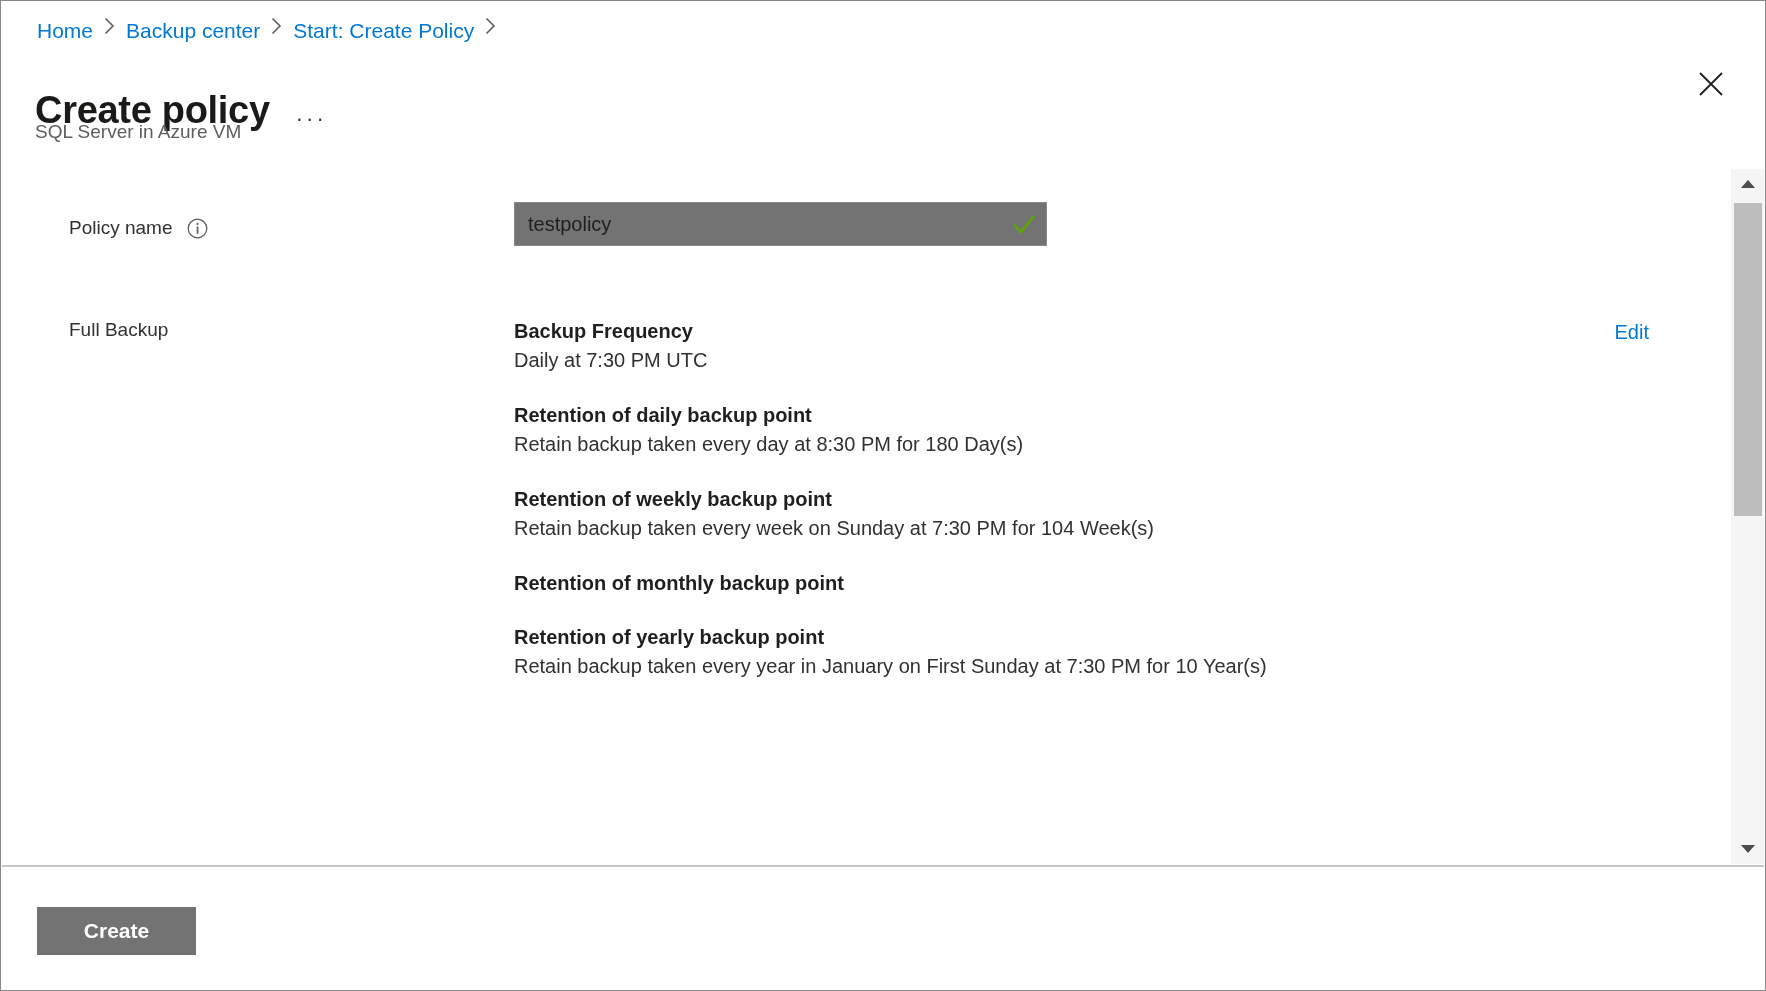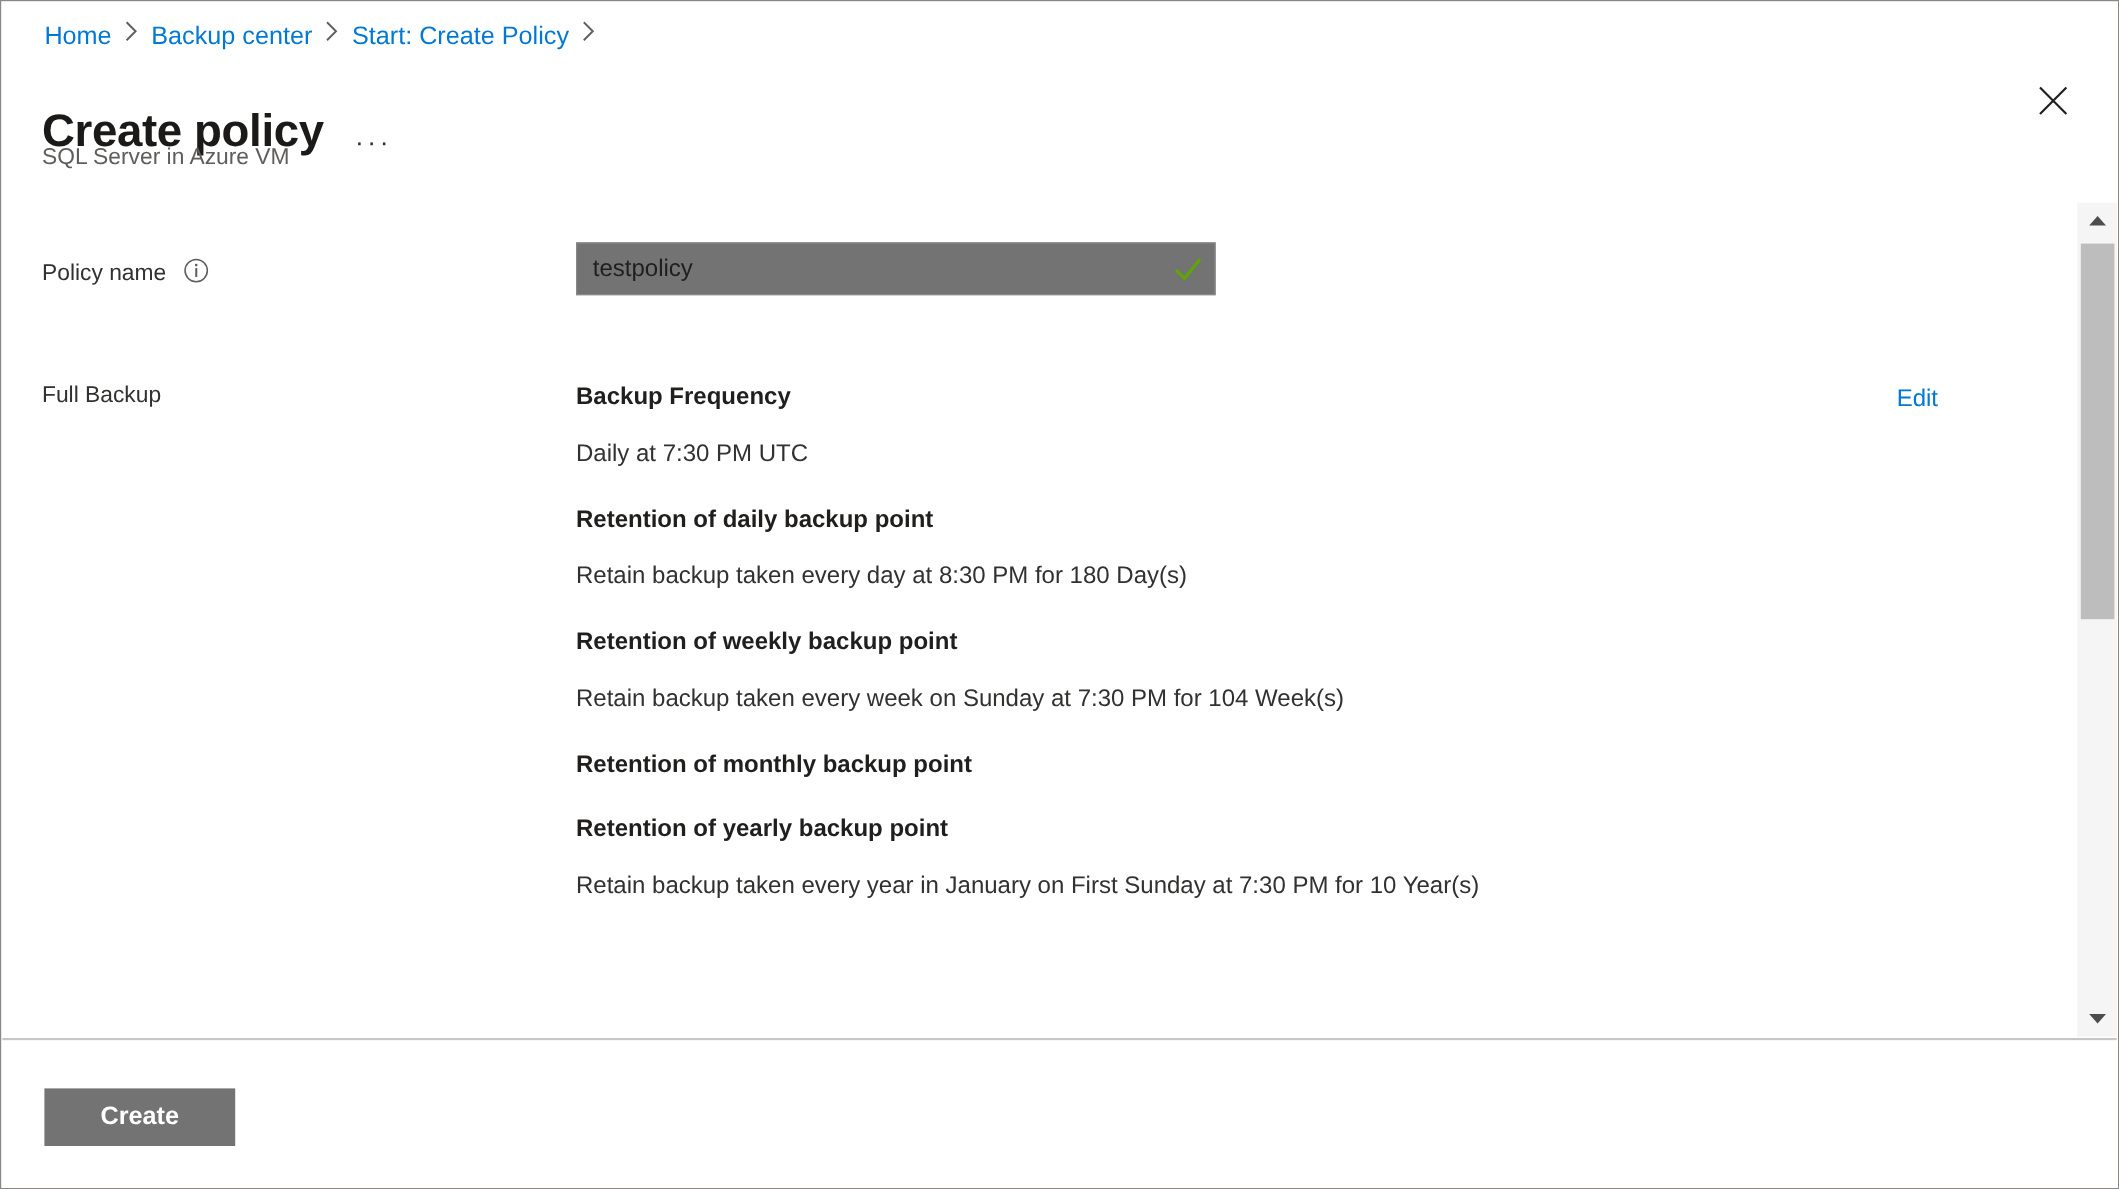--- a/index.html
+++ b/index.html
@@ -107,22 +107,23 @@
 
   .row-policy-name { left: 33px; top: 33px; }
   .row-full-backup { left: 33px; top: 148px; }
 
   .field-label {
     width: 445px;
     font-size: 19px;
     color: #323130;
     line-height: 26px;
     display: flex;
-    align-items: flex-start;
+    align-items: center;
     padding-top: 13px;
+    margin-left: 34px;
   }
   .row-full-backup .field-label { padding-top: 0; }
 
   .info-icon {
     display: inline-flex;
     margin-left: 14px;
     cursor: pointer;
   }
   .info-icon svg { display: block; }
 
@@ -161,21 +162,21 @@
   .block-title {
     font-size: 20px;
     font-weight: bold;
     color: #201f1e;
     line-height: 28px;
   }
   .block-detail {
     font-size: 20px;
     color: #323130;
     line-height: 30px;
-    margin-top: 18px;
+    margin-top: 0;
   }
   .edit-link {
     position: absolute;
     right: 0; top: 1px;
     font-size: 20px;
     color: #0078d4;
     text-decoration: none;
     cursor: pointer;
     line-height: 28px;
   }

